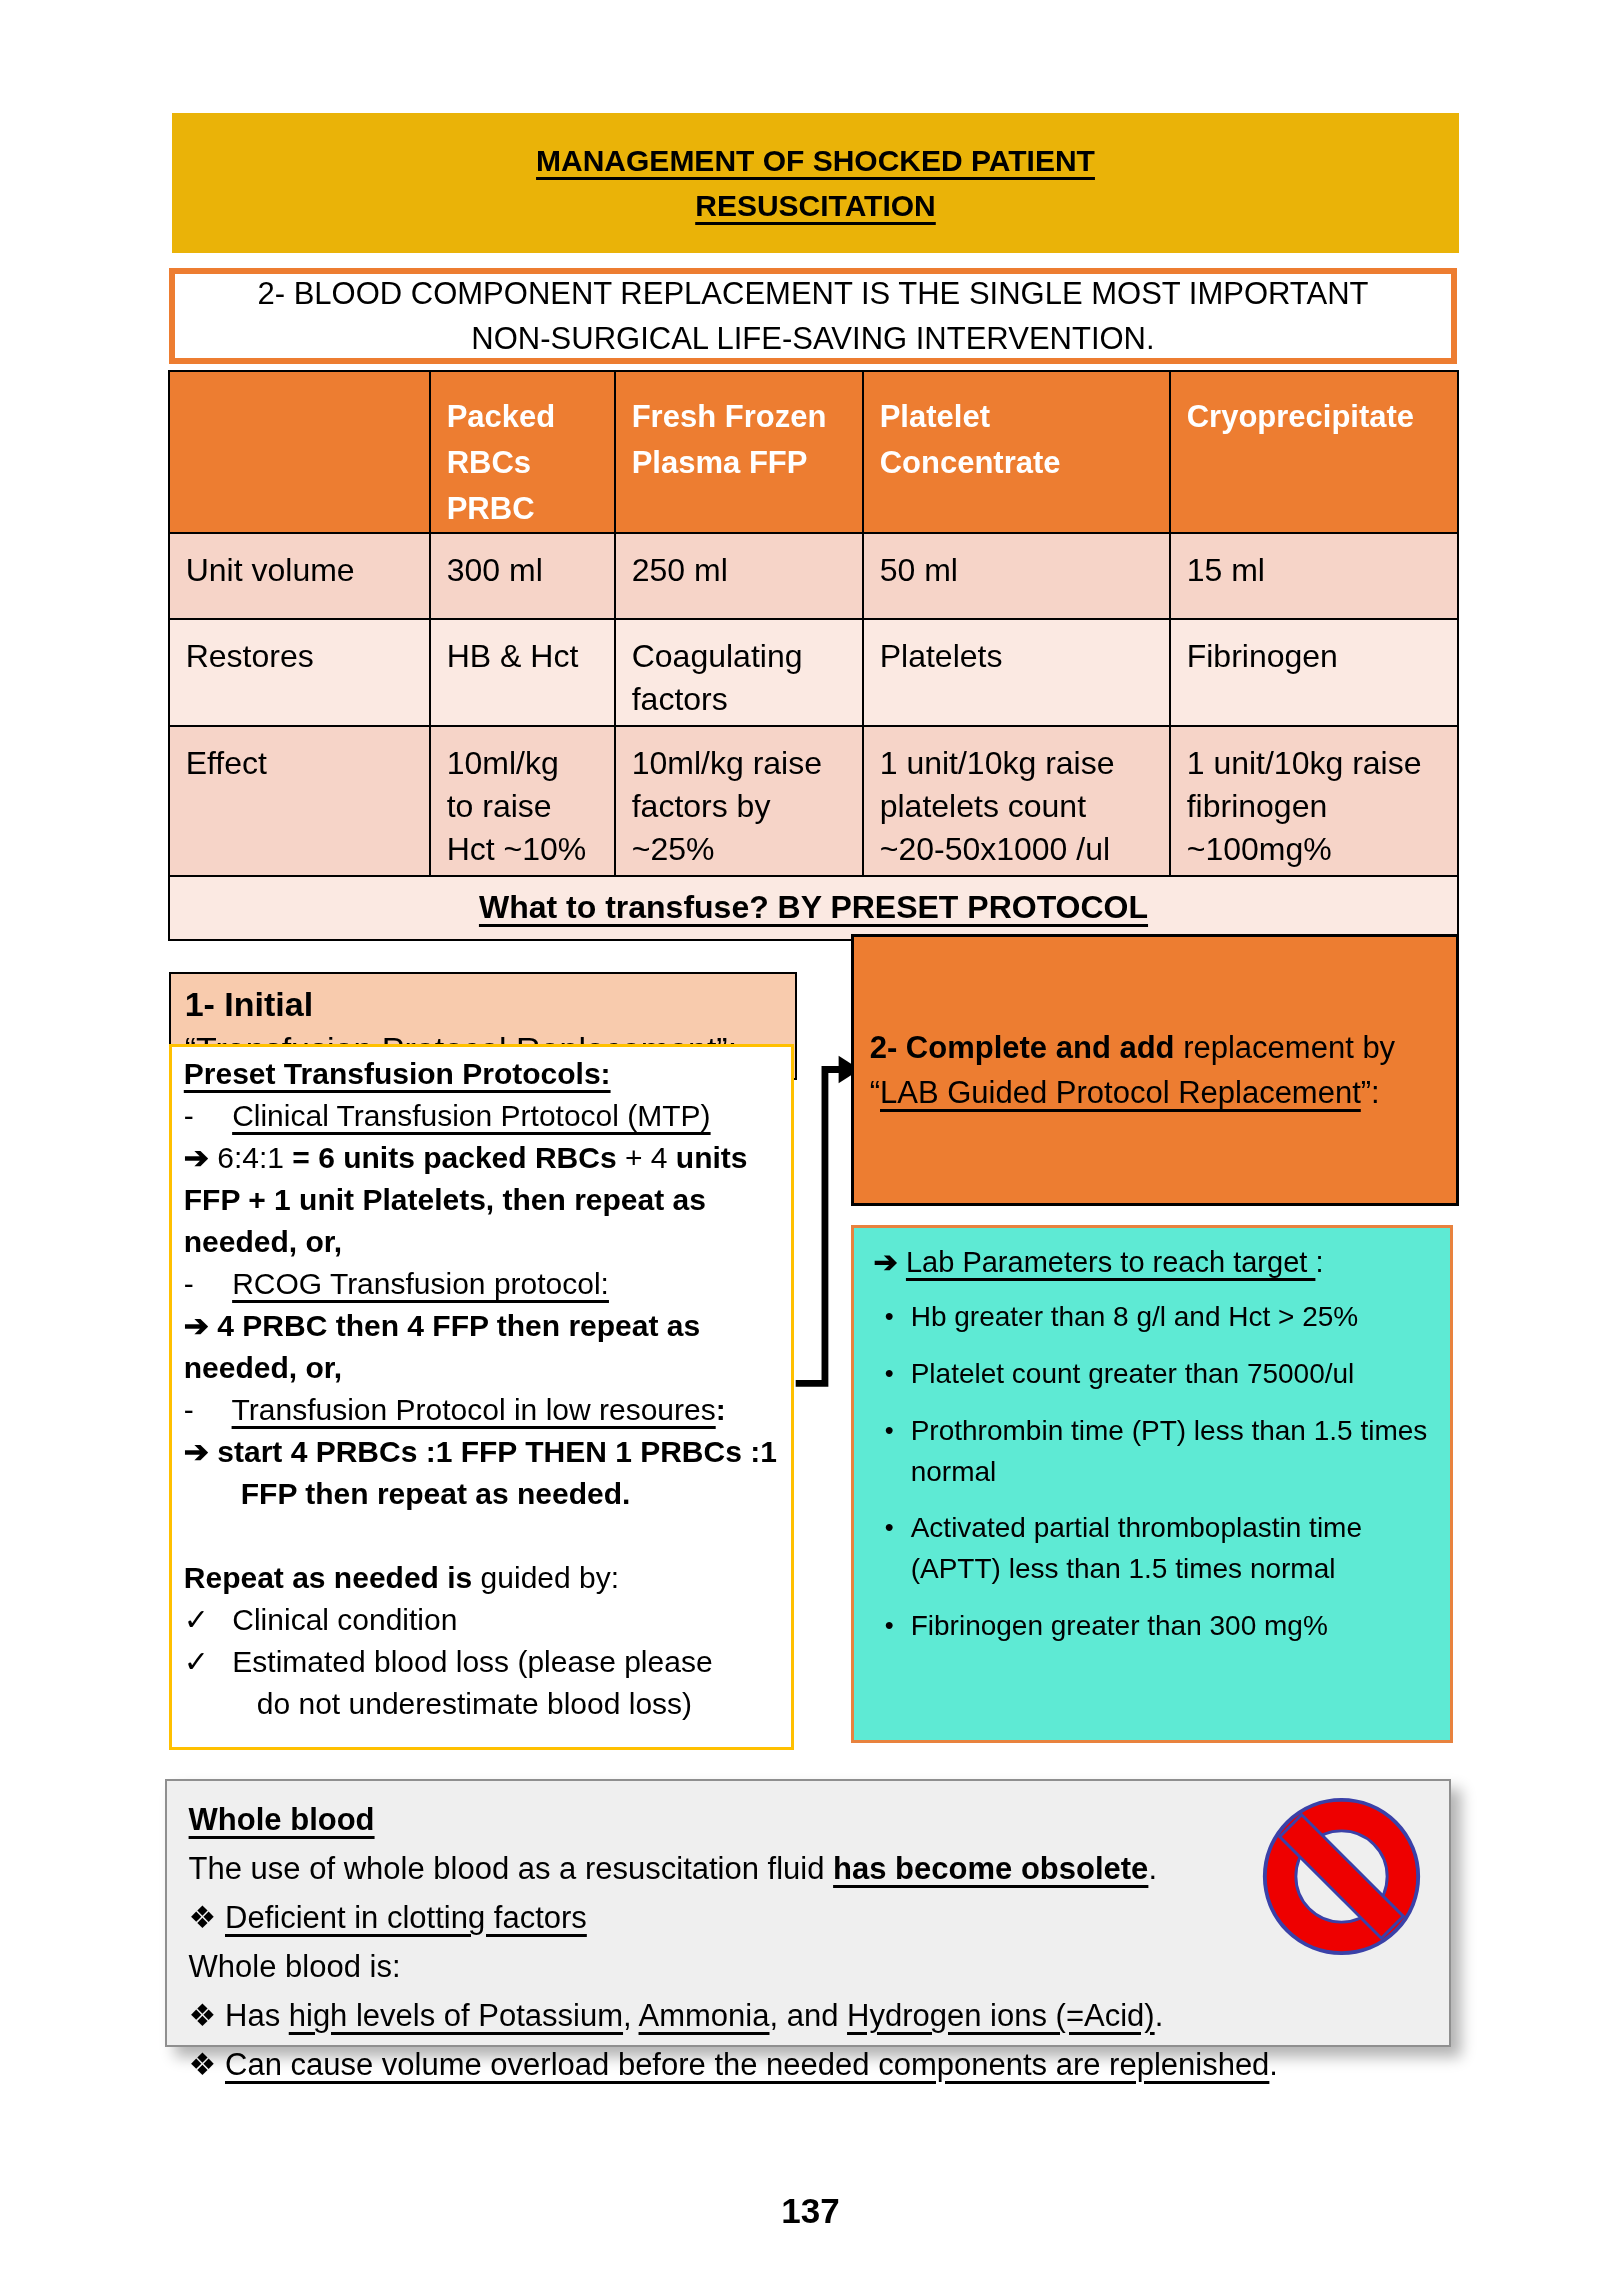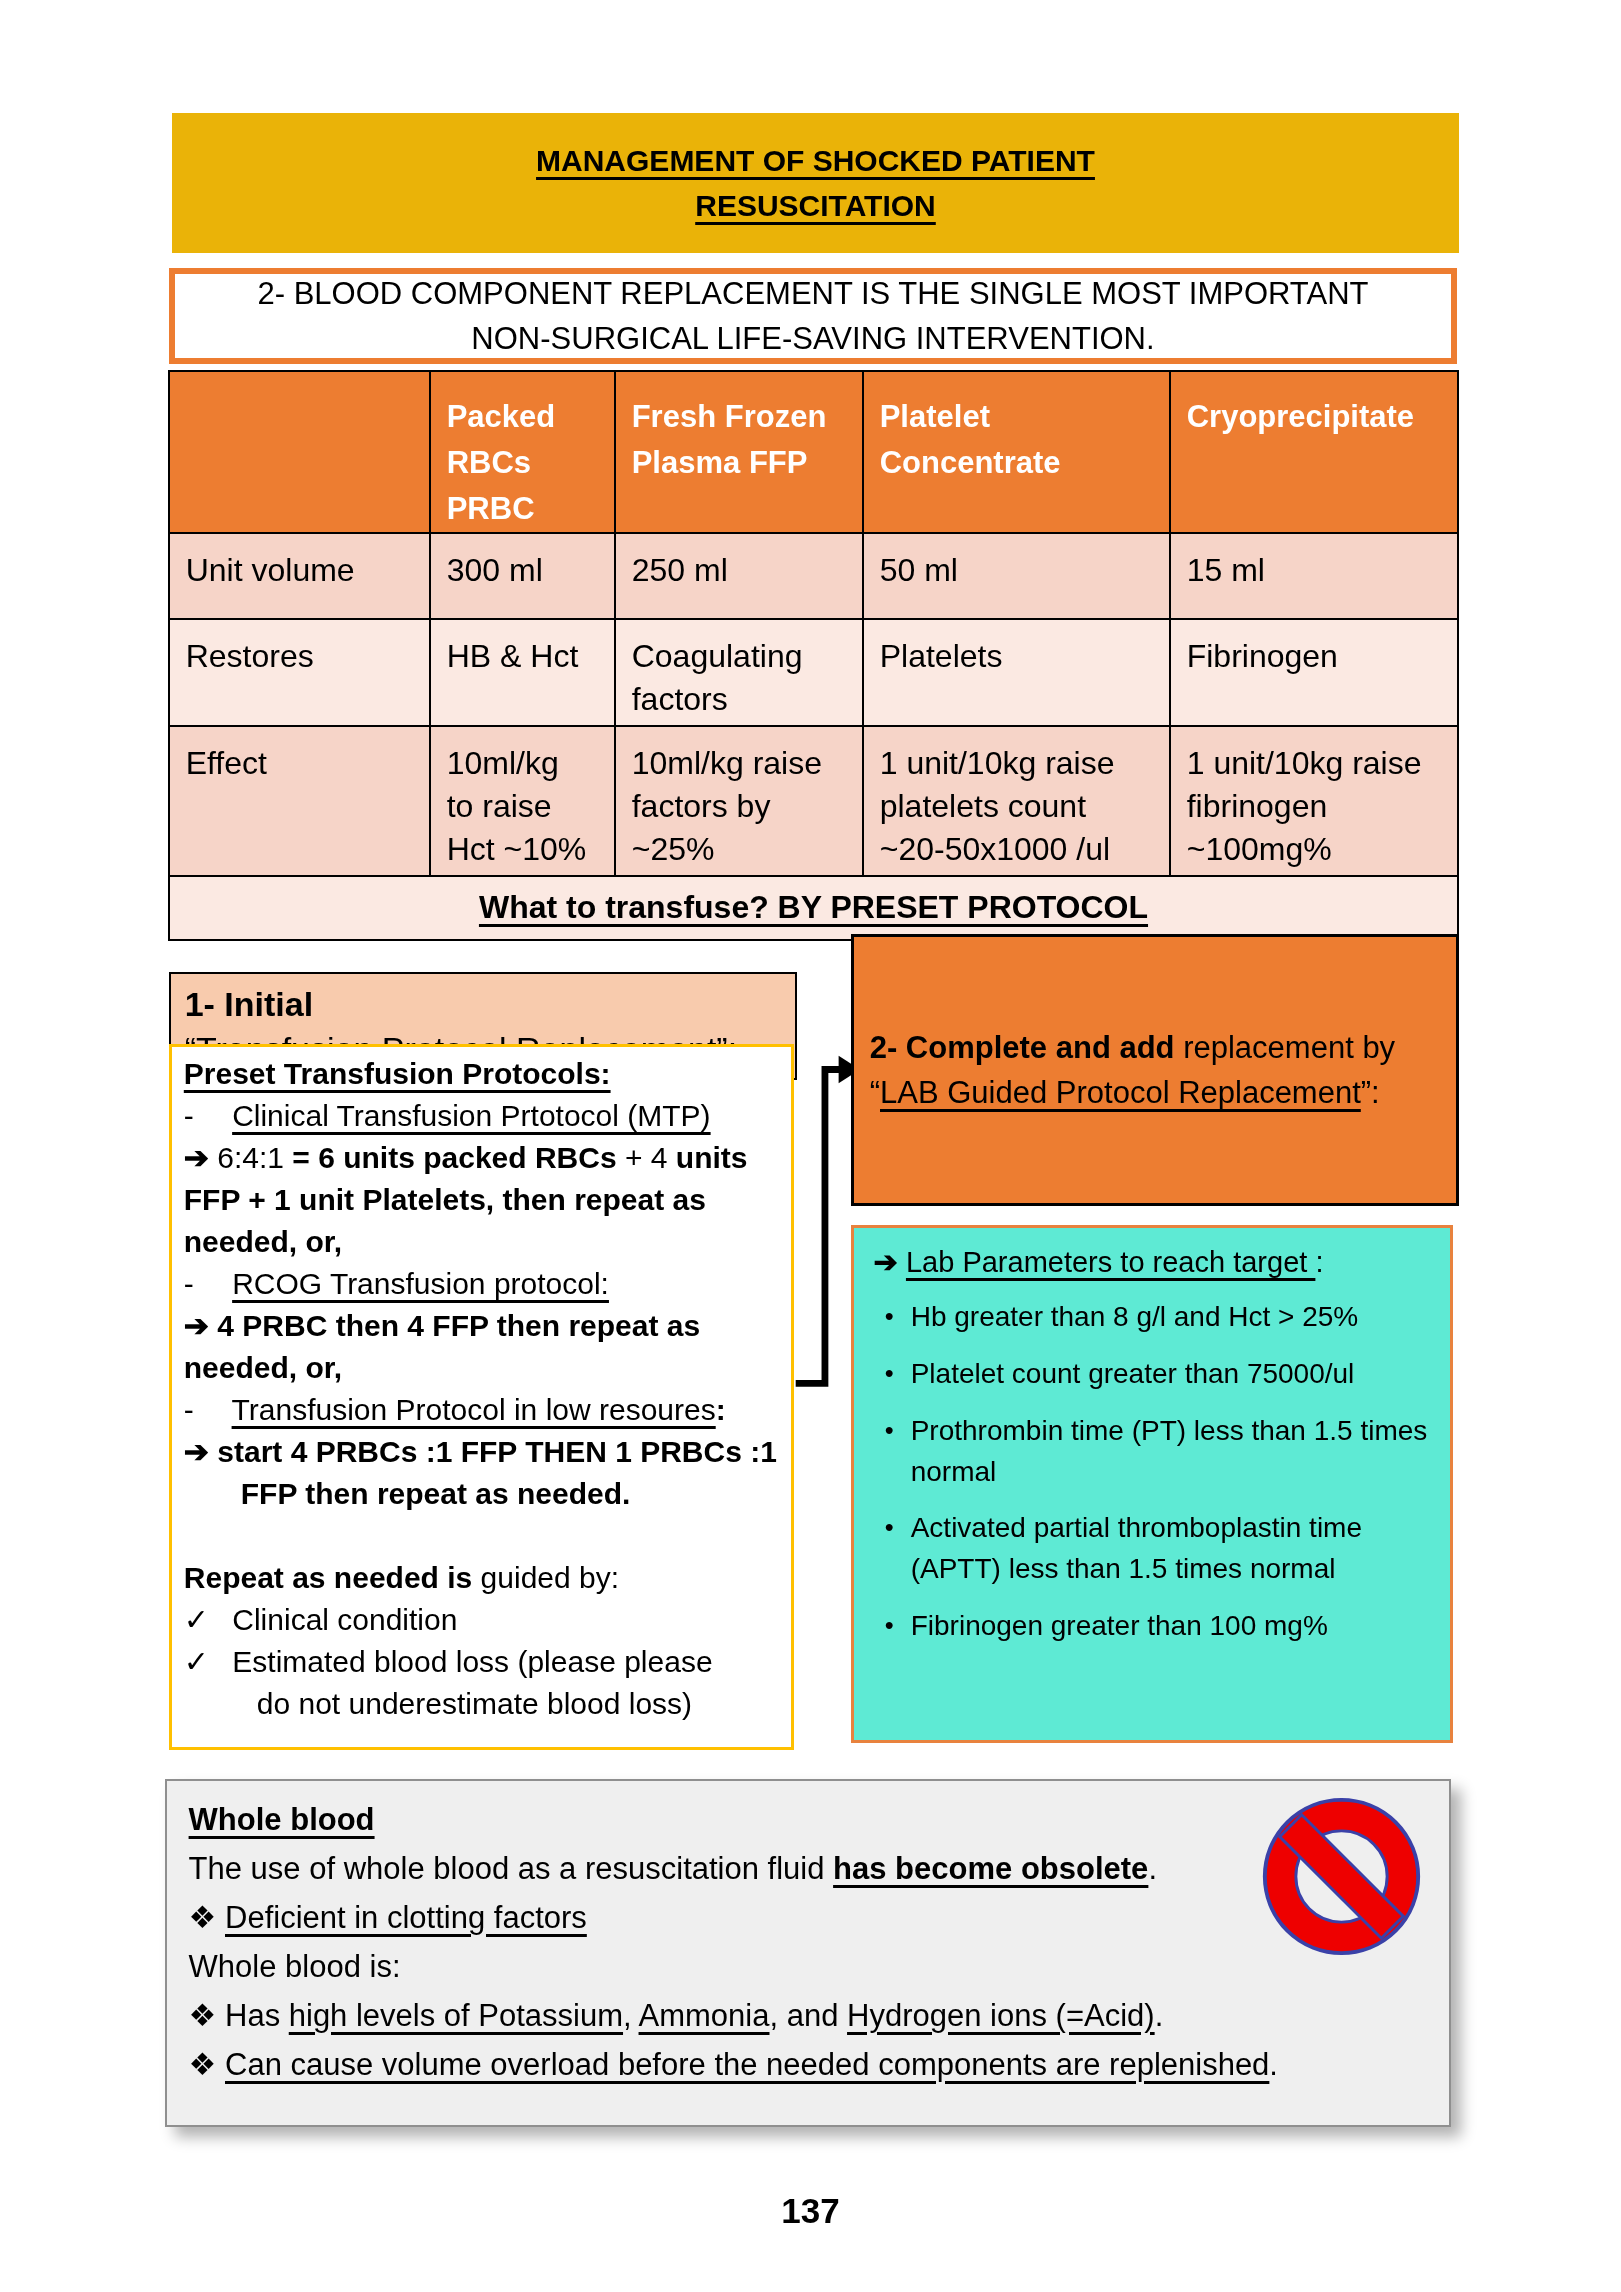--- a/index.html
+++ b/index.html
@@ -93,21 +93,21 @@
     box-sizing:border-box;
     padding:13.7px 9.8px 0 13.7px;
     font-size:28px;line-height:41px;
     overflow:hidden;
   }
   .lab-heading{margin-bottom:13.7px;padding-left:5.9px;font-size:29px;}
   .lab-item{display:flex;margin-bottom:15.7px;}
   .lab-dot{width:43px;flex:0 0 43px;text-align:center;font-size:25.5px;}
   
   .whole-blood-box{
-    left:165px;top:1779px;width:1286px;height:348px;
+    left:165px;top:1779px;width:1286px;height:268px;
     background:#EFEFEF;border:2.9px solid #8F8F8F;
     box-sizing:border-box;
     padding:13.7px 0 0 21.6px;
     font-size:31px;line-height:49px;
     box-shadow:9.8px 9.8px 13.7px rgba(0,0,0,0.3);
   }
   
   .page-number{
     left:0;top:2191px;width:1621px;
     text-align:center;font-size:35px;font-weight:bold;
@@ -233,21 +233,21 @@
   <div class="lab-item">
     <span class="lab-dot">•</span>
     <div>Prothrombin time (PT) less than 1.5 times normal</div>
   </div>
   <div class="lab-item">
     <span class="lab-dot">•</span>
     <div>Activated partial thromboplastin time (APTT) less than 1.5 times normal</div>
   </div>
   <div class="lab-item">
     <span class="lab-dot">•</span>
-    <div>Fibrinogen greater than 100 mg%</div>
+    <div>Fibrinogen greater than 300 mg%</div>
   </div>
 </div>
 
 <div class="abs whole-blood-box">
   <div><span class="b u">Whole blood</span></div>
   <div><span>The use of whole blood as a resuscitation fluid </span><span class="b u">has become obsolete</span><span>.</span></div>
   <div><span>❖ </span><span class="u">Deficient in clotting factors</span></div>
   <div><span>Whole blood is:</span></div>
   <div><span>❖ </span><span>Has </span><span class="u">high levels of Potassium</span><span>, </span><span class="u">Ammonia</span><span>, and </span><span class="u">Hydrogen ions (=Acid)</span><span>.</span></div>
   <div><span>❖ </span><span class="u">Can cause volume overload before the needed components are replenished</span><span>.</span></div>

